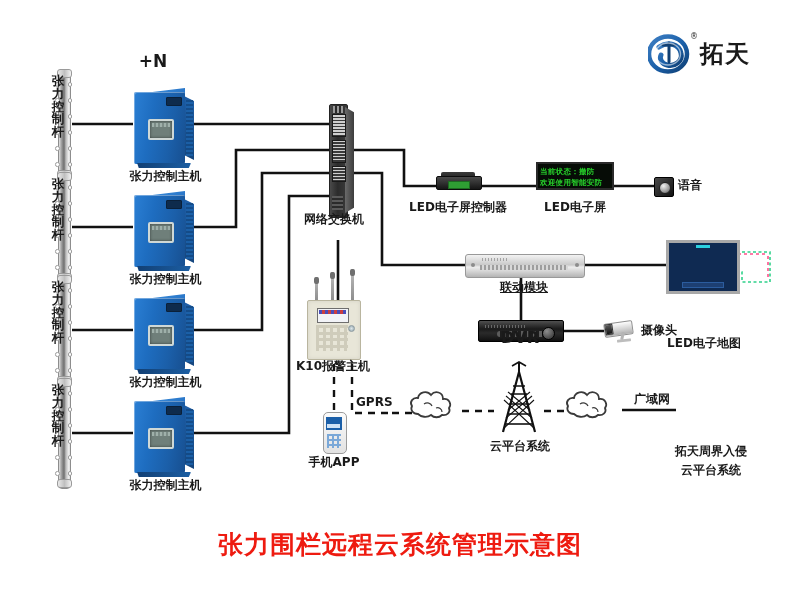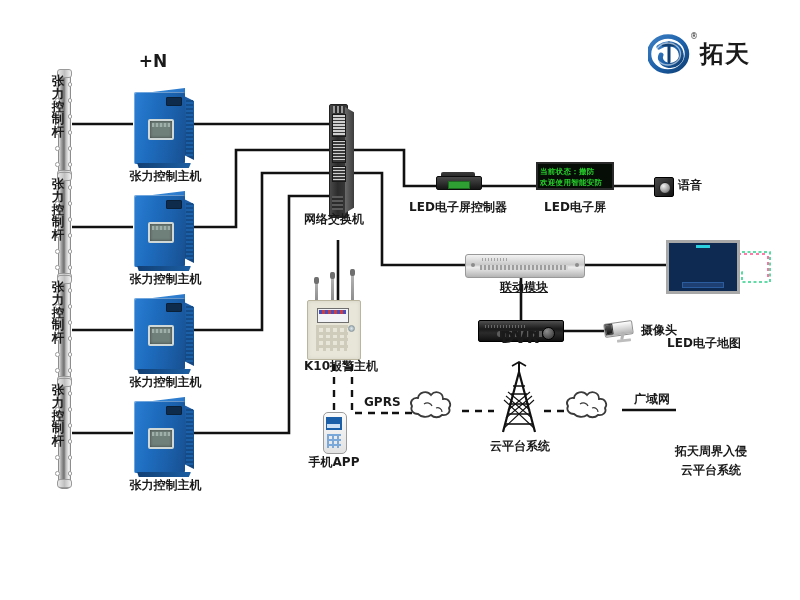--- a/index.html
+++ b/index.html
@@ -484,23 +484,23 @@
   <div class="ant" style="left:351px;top:269px;height:32px;">
       <i></i>
     </div>
   <div class="k10" style="left:307px;top:300px;">
     <div class="scr">
         <i></i>
       </div>
       <div class="pad"></div>
       <div class="led"></div>
   </div>
-  <div class="lbl" style="left:299px;top:360px;width:84px;">K10报警主机</div>
-
-  <div class="lbl" style="left:364px;top:396px;width:44px;text-align:left;font-size:12px;">GPRS</div>
+  <div class="lbl" style="left:291px;top:360px;width:84px;">K10报警主机</div>
+
+  <div class="lbl" style="left:356px;top:396px;width:44px;text-align:left;font-size:12px;">GPRS</div>
 
   <div class="phone" style="left:323px;top:412px;">
     <div class="s">
         <i></i>
       </div>
       <div class="k"></div>
   </div>
   <div class="lbl" style="left:300px;top:456px;width:68px;font-size:12px;">手机APP</div>
 
   <div class="lbl" style="left:487px;top:440px;width:66px;">云平台系统</div>
@@ -522,14 +522,15 @@
       <ellipse cx="20" cy="20" rx="19" ry="17.5" fill="none" stroke="url(#lg)" stroke-width="4.5"></ellipse>
       <path d="M11 13 c9 -6 20 -3 22 6 c2 8 -6 14 -14 12 c-5 -1 -8 -6 -6 -10" fill="none" stroke="url(#lg)" stroke-width="5" stroke-linecap="round"></path>
       <path d="M21 9 L21 28" stroke="#103f73" stroke-width="3" stroke-linecap="round"></path>
       <path d="M15 11 L27 11" stroke="#103f73" stroke-width="3" stroke-linecap="round"></path>
       <ellipse cx="20" cy="20" rx="12.5" ry="11" fill="none" stroke="#ffffff" stroke-width="1.4" opacity="0.55"></ellipse>
     </svg>
     <div class="reg">®</div>
     <div class="txt">拓天</div>
   </div>
 
+  <div class="title">张力围栏远程云系统管理示意图</div>
 
 </div>
 
 </body></html>

